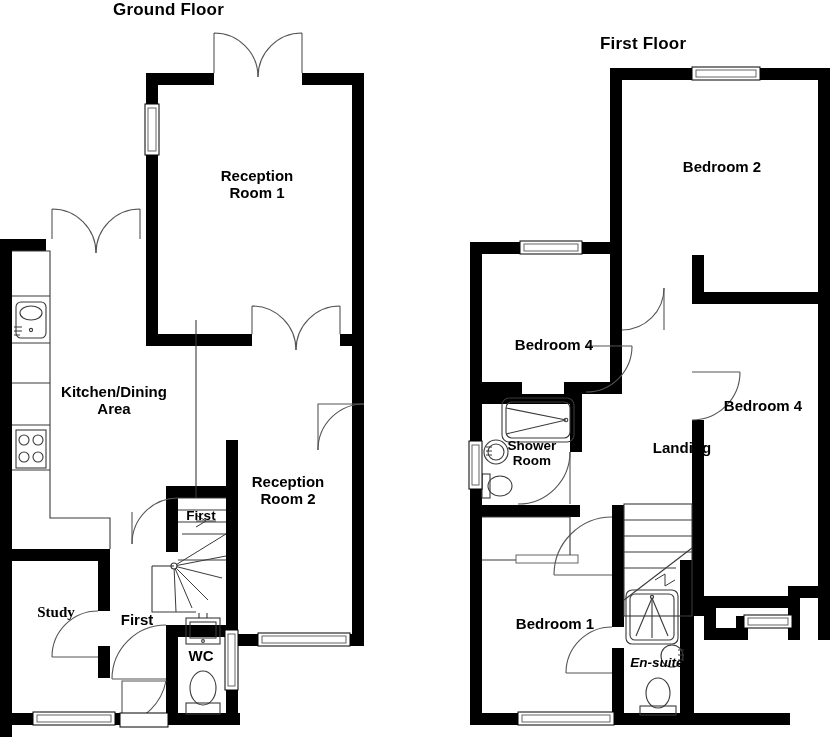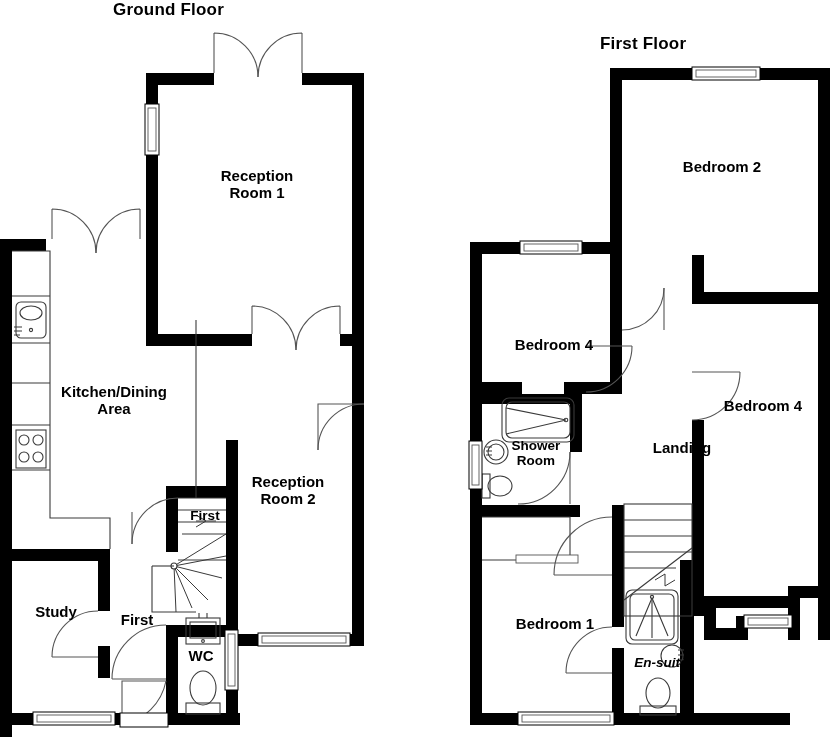--- a/index.html
+++ b/index.html
@@ -34,21 +34,21 @@
   .room-label {
     position: absolute;
     font-weight: bold;
     color: #000000;
     text-align: center;
     white-space: pre;
     line-height: 1.12;
     font-size: 15px;
     transform: translateX(-50%);
   }
-  .room-label.sm { font-size: 13.5px; padding-left: 8px; }
+  .room-label.sm { font-size: 13.5px; }
   svg { display: block; position: absolute; left: 0; top: 0; overflow: visible; }
 </style>
 </head>
 <body>
 
 <div id="plan-root">
 
   <div class="floor-title" id="title-ground">Ground Floor</div>
 
   <div class="floor-title" id="title-first">First Floor</div>
@@ -362,21 +362,21 @@
   </svg>
 
   <div id="labels-ground">
     <div class="room-label" style="left:257px; top:168px;">Reception
 Room 1</div>
     <div class="room-label" style="left:114px; top:384px;">Kitchen/Dining
 Area</div>
     <div class="room-label" style="left:288px; top:474px;">Reception
 Room 2</div>
     <div class="room-label sm" style="left:201px; top:508px;">First</div>
-    <div class="room-label" style="left:56px; top:604px;">Study</div>
+    <div class="room-label" style="left:56px; top:604px;font-family:Liberation Serif, serif;">Study</div>
     <div class="room-label" style="left:137px; top:612px;">First</div>
     <div class="room-label" style="left:201px; top:648px;">WC</div>
   </div>
 
   <div id="labels-first">
     <div class="room-label" style="left:722px; top:159px;">Bedroom 2</div>
     <div class="room-label" style="left:554px; top:309px;margin-top:28px;">Bedroom 4</div>
     <div class="room-label" style="left:763px; top:398px;">Bedroom 4</div>
     <div class="room-label" style="left:638px; top:440px;margin-left:44px;">Landing</div>
     <div class="room-label sm" style="left:532px; top:438px;">Shower

